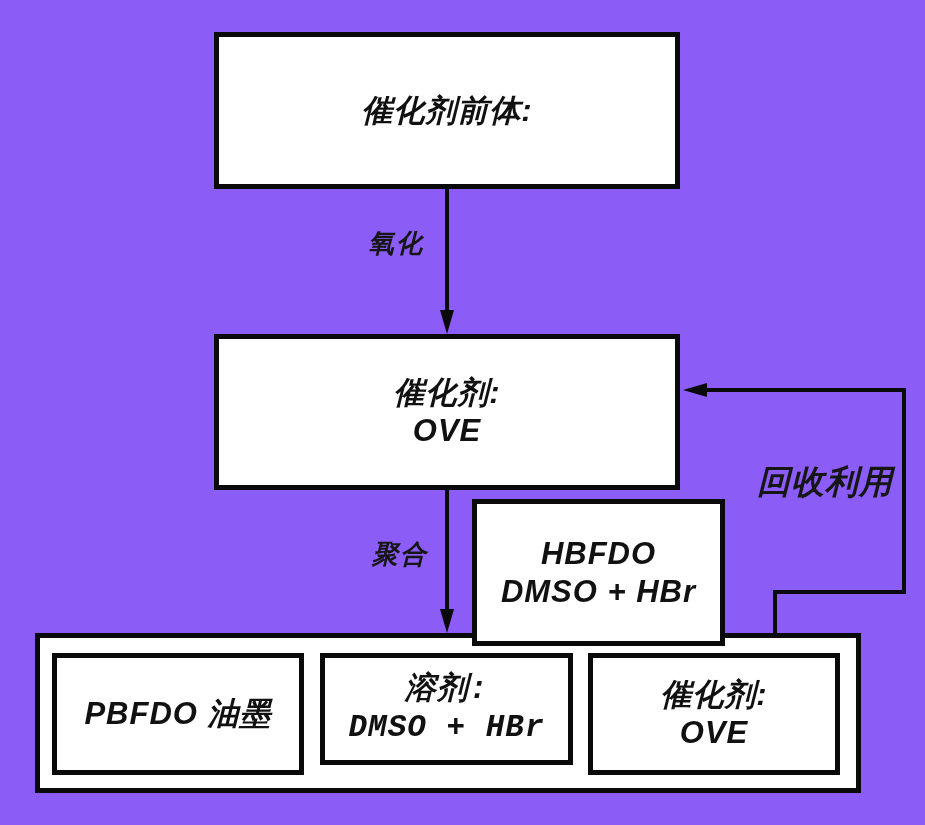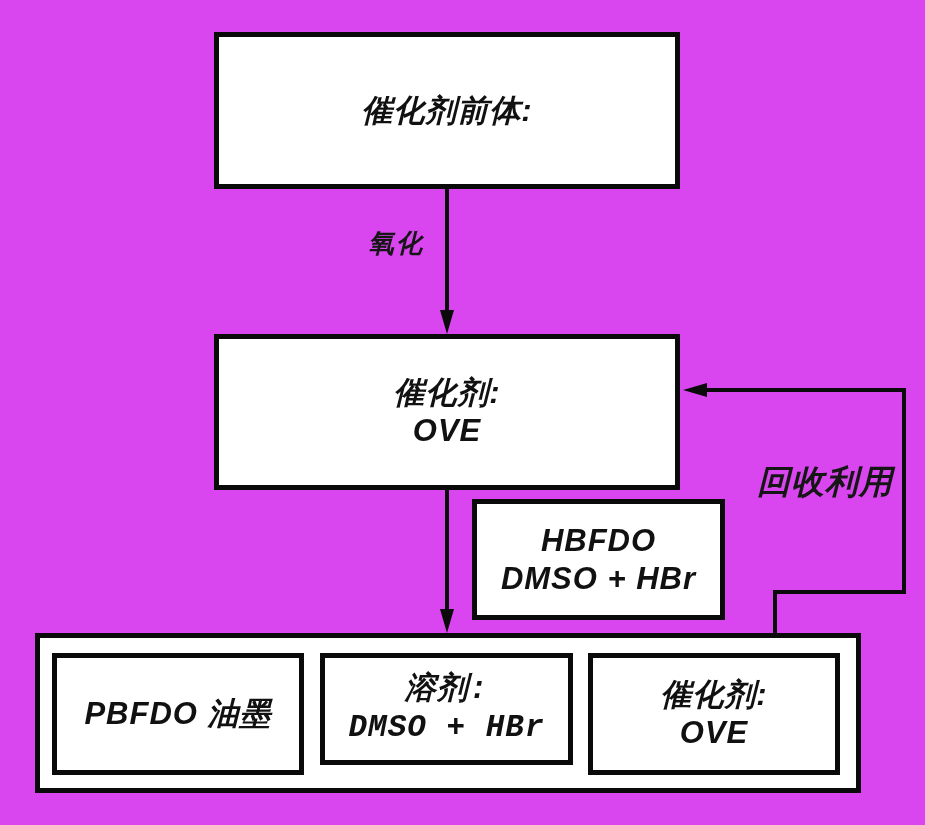--- a/index.html
+++ b/index.html
@@ -1,21 +1,21 @@
 <!DOCTYPE html>
 <html><head>
 <meta charset="utf-8">
 <style>
   * { margin: 0; padding: 0; box-sizing: border-box; }
   html, body { background: #ffffff; }
   .stage {
     position: relative;
     width: 925px;
     height: 825px;
-    background: #d946ef;
+    background: #8b5cf6;
     font-family: "Liberation Sans", sans-serif;
     color: #111111;
     overflow: hidden;
   }
   .box {
     position: absolute;
     border: 5px solid #0a0a0a;
     background: #ffffff;
     display: flex;
     flex-direction: column;
@@ -25,21 +25,21 @@
     font-style: italic;
     font-weight: bold;
     font-size: 31px;
     line-height: 1.22;
     letter-spacing: 1px;
     z-index: 2;
   }
   .box span { display: block; white-space: nowrap; }
   .box-precursor { left: 214px; top: 32px;  width: 466px; height: 157px; }
   .box-catalyst  { left: 214px; top: 334px; width: 466px; height: 156px; }
-  .box-feed      { left: 472px; top: 499px; width: 253px; height: 121px; }
+  .box-feed      { left: 472px; top: 499px; width: 253px; height: 147px; }
   .box-outer     { left: 35px;  top: 633px; width: 826px; height: 160px; z-index: 1; }
   .box-ink       { left: 52px;  top: 653px; width: 252px; height: 122px; }
   .box-solvent   { left: 320px; top: 653px; width: 253px; height: 112px; font-family: Liberation Mono, monospace; }
   .box-recovered { left: 588px; top: 653px; width: 252px; height: 122px; }
   .arrow-label {
     position: absolute;
     font-style: italic;
     font-weight: bold;
     font-size: 26px;
     letter-spacing: 2px;
@@ -86,20 +86,21 @@
     <span>催化剂前体:</span>
   </div>
 
   <div class="arrow-label label-oxidation">氧化</div>
 
   <div class="box box-catalyst">
     <span>催化剂:</span>
     <span>OVE</span>
   </div>
 
+  <div class="arrow-label label-polymerization">聚合</div>
 
   <div class="box box-feed">
     <span>HBFDO</span>
     <span>DMSO + HBr</span>
   </div>
 
   <div class="arrow-label label-recycle">回收利用</div>
 
   <div class="box box-outer"></div>
 

